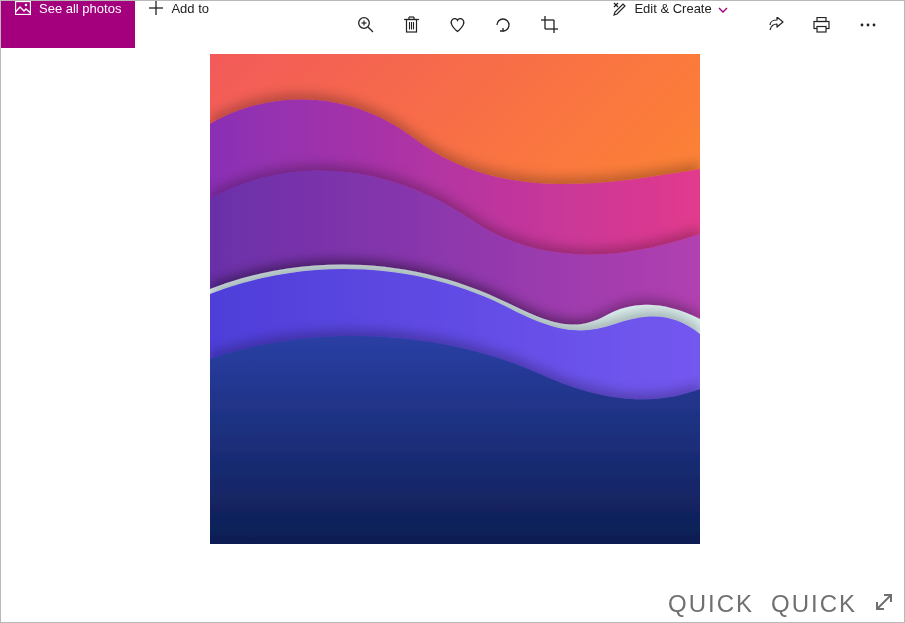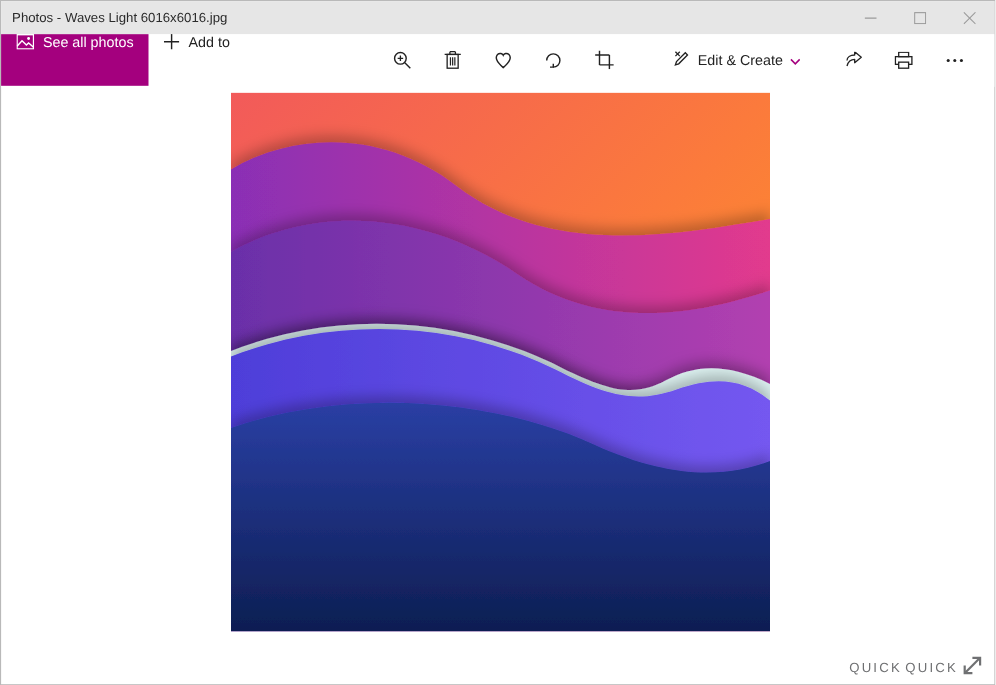--- a/index.html
+++ b/index.html
@@ -50,21 +50,21 @@
     cursor: pointer;
   }
   .tool-icon {
     width: 46px;
     display: flex; align-items: center; justify-content: center;
     color: #222;
     cursor: pointer;
   }
   .tool-icon svg, .btn-white svg, .btn-primary svg { display: block; }
   .edit-create {
-    display: flex; align-items: center; gap: 6px;
+    display: flex; align-items: flex-start; gap: 6px;
     padding: 0 10px;
     font-size: 13px;
     color: #222;
     cursor: pointer;
   }
   .canvas-area {
     flex: 1;
     position: relative;
     display: flex; align-items: flex-start; justify-content: center;
     padding-top: 5px;
@@ -72,53 +72,33 @@
   .image-stage {
     width: 490px; height: 490px;
     position: relative;
     overflow: hidden;
     margin-left:5px;
   }
   .watermark {
     position: absolute;
     right: 10px; bottom: 4px;
     color: #6f7072;
-    display: flex; align-items: center; gap: 3px;
-    font-size: 12px;
+    display: flex; align-items: center; gap: 17px;
+    font-size: 24px;
     font-weight: 300;
     letter-spacing: 2px;
   }
   .watermark .bold { font-weight: 500; }
   .watermark svg { width: 20px; height: 20px; }
 </style>
 </head>
 <body>
 
 <div class="window">
 
-  <div class="titlebar">
-    <span class="caption">Photos - Waves Light 6016x6016.jpg</span>
-    <span class="spacer"></span>
-    <div class="winctrl">
-      <svg viewBox="0 0 11 11">
-          <line x1="0" y1="5.5" x2="11" y2="5.5" stroke="currentColor" stroke-width="1"></line>
-        </svg>
-    </div>
-    <div class="winctrl">
-      <svg viewBox="0 0 11 11">
-          <rect x="0.5" y="0.5" width="10" height="10" fill="none" stroke="currentColor" stroke-width="1"></rect>
-        </svg>
-    </div>
-    <div class="winctrl">
-      <svg viewBox="0 0 11 11">
-          <line x1="0" y1="0" x2="11" y2="11" stroke="currentColor" stroke-width="1"></line>
-          <line x1="11" y1="0" x2="0" y2="11" stroke="currentColor" stroke-width="1"></line>
-        </svg>
-    </div>
-  </div>
 
   <div class="toolbar">
     <div class="btn-primary">
       <span>
         <svg width="16" height="14" viewBox="0 0 16 14">
             <rect x="0.5" y="0.5" width="15" height="13" fill="none" stroke="#fff" stroke-width="1.3"></rect>
             <polyline points="0.5,11 5,6 9,10 11,8 15.5,12" fill="none" stroke="#fff" stroke-width="1.3"></polyline>
             <circle cx="11" cy="4" r="1.3" fill="#fff"></circle>
           </svg>
       </span>

